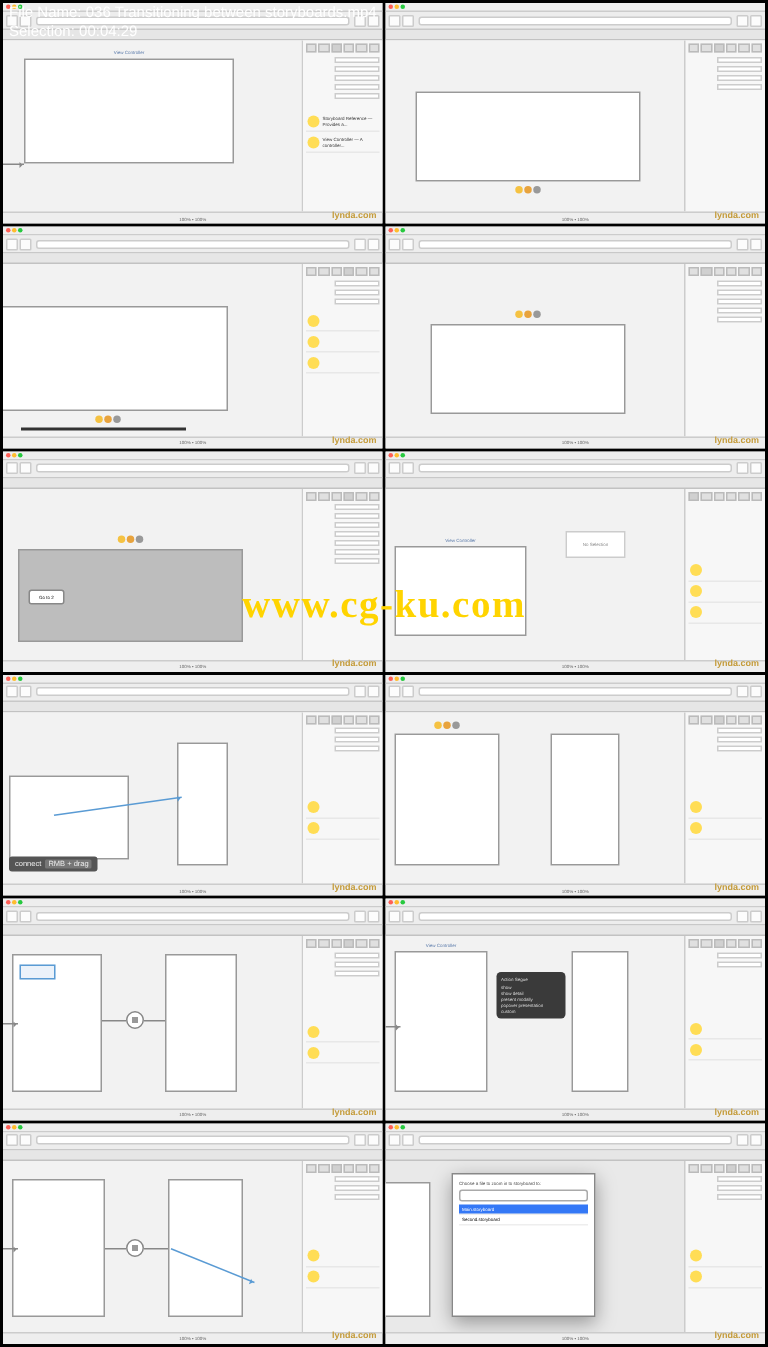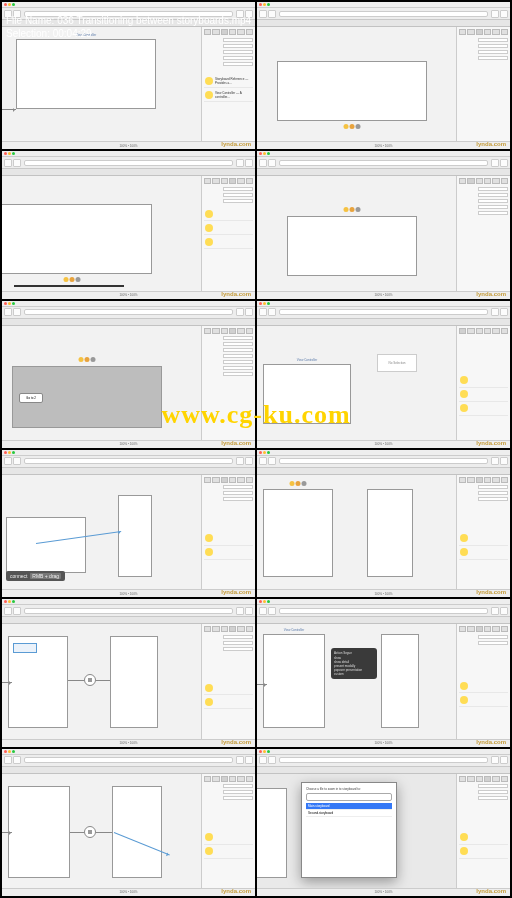--- a/index.html
+++ b/index.html
@@ -12,21 +12,21 @@
     position: relative;
   }
   .header {
     position: absolute;
     top: 0;
     left: 0;
     right: 0;
     height: 52px;
     color: #fff;
     font-size: 10px;
-    padding: 14px 6px;
+    padding: 2px 6px;
     line-height: 1.3;
     z-index: 10;
     display: flex;
     justify-content: space-between;
   }
   .header-left { flex: 1; }
   .app-badge {
     font-size: 22px;
     font-weight: bold;
     letter-spacing: 1px;
@@ -174,21 +174,21 @@
     position: absolute;
     bottom: 2px;
     right: 4px;
     font-size: 6px;
     font-weight: bold;
     color: #c49b3a;
     z-index: 3;
   }
   .center-watermark {
     position: absolute;
-    top: 400px;
+    top: 388px;
     left: 0; right: 0;
     text-align: center;
     font-size: 26px;
     font-weight: bold;
     color: #ffd400;
     z-index: 20;
     pointer-events: none;
     font-family: "Times New Roman", serif;
     letter-spacing: 1px;
   }

